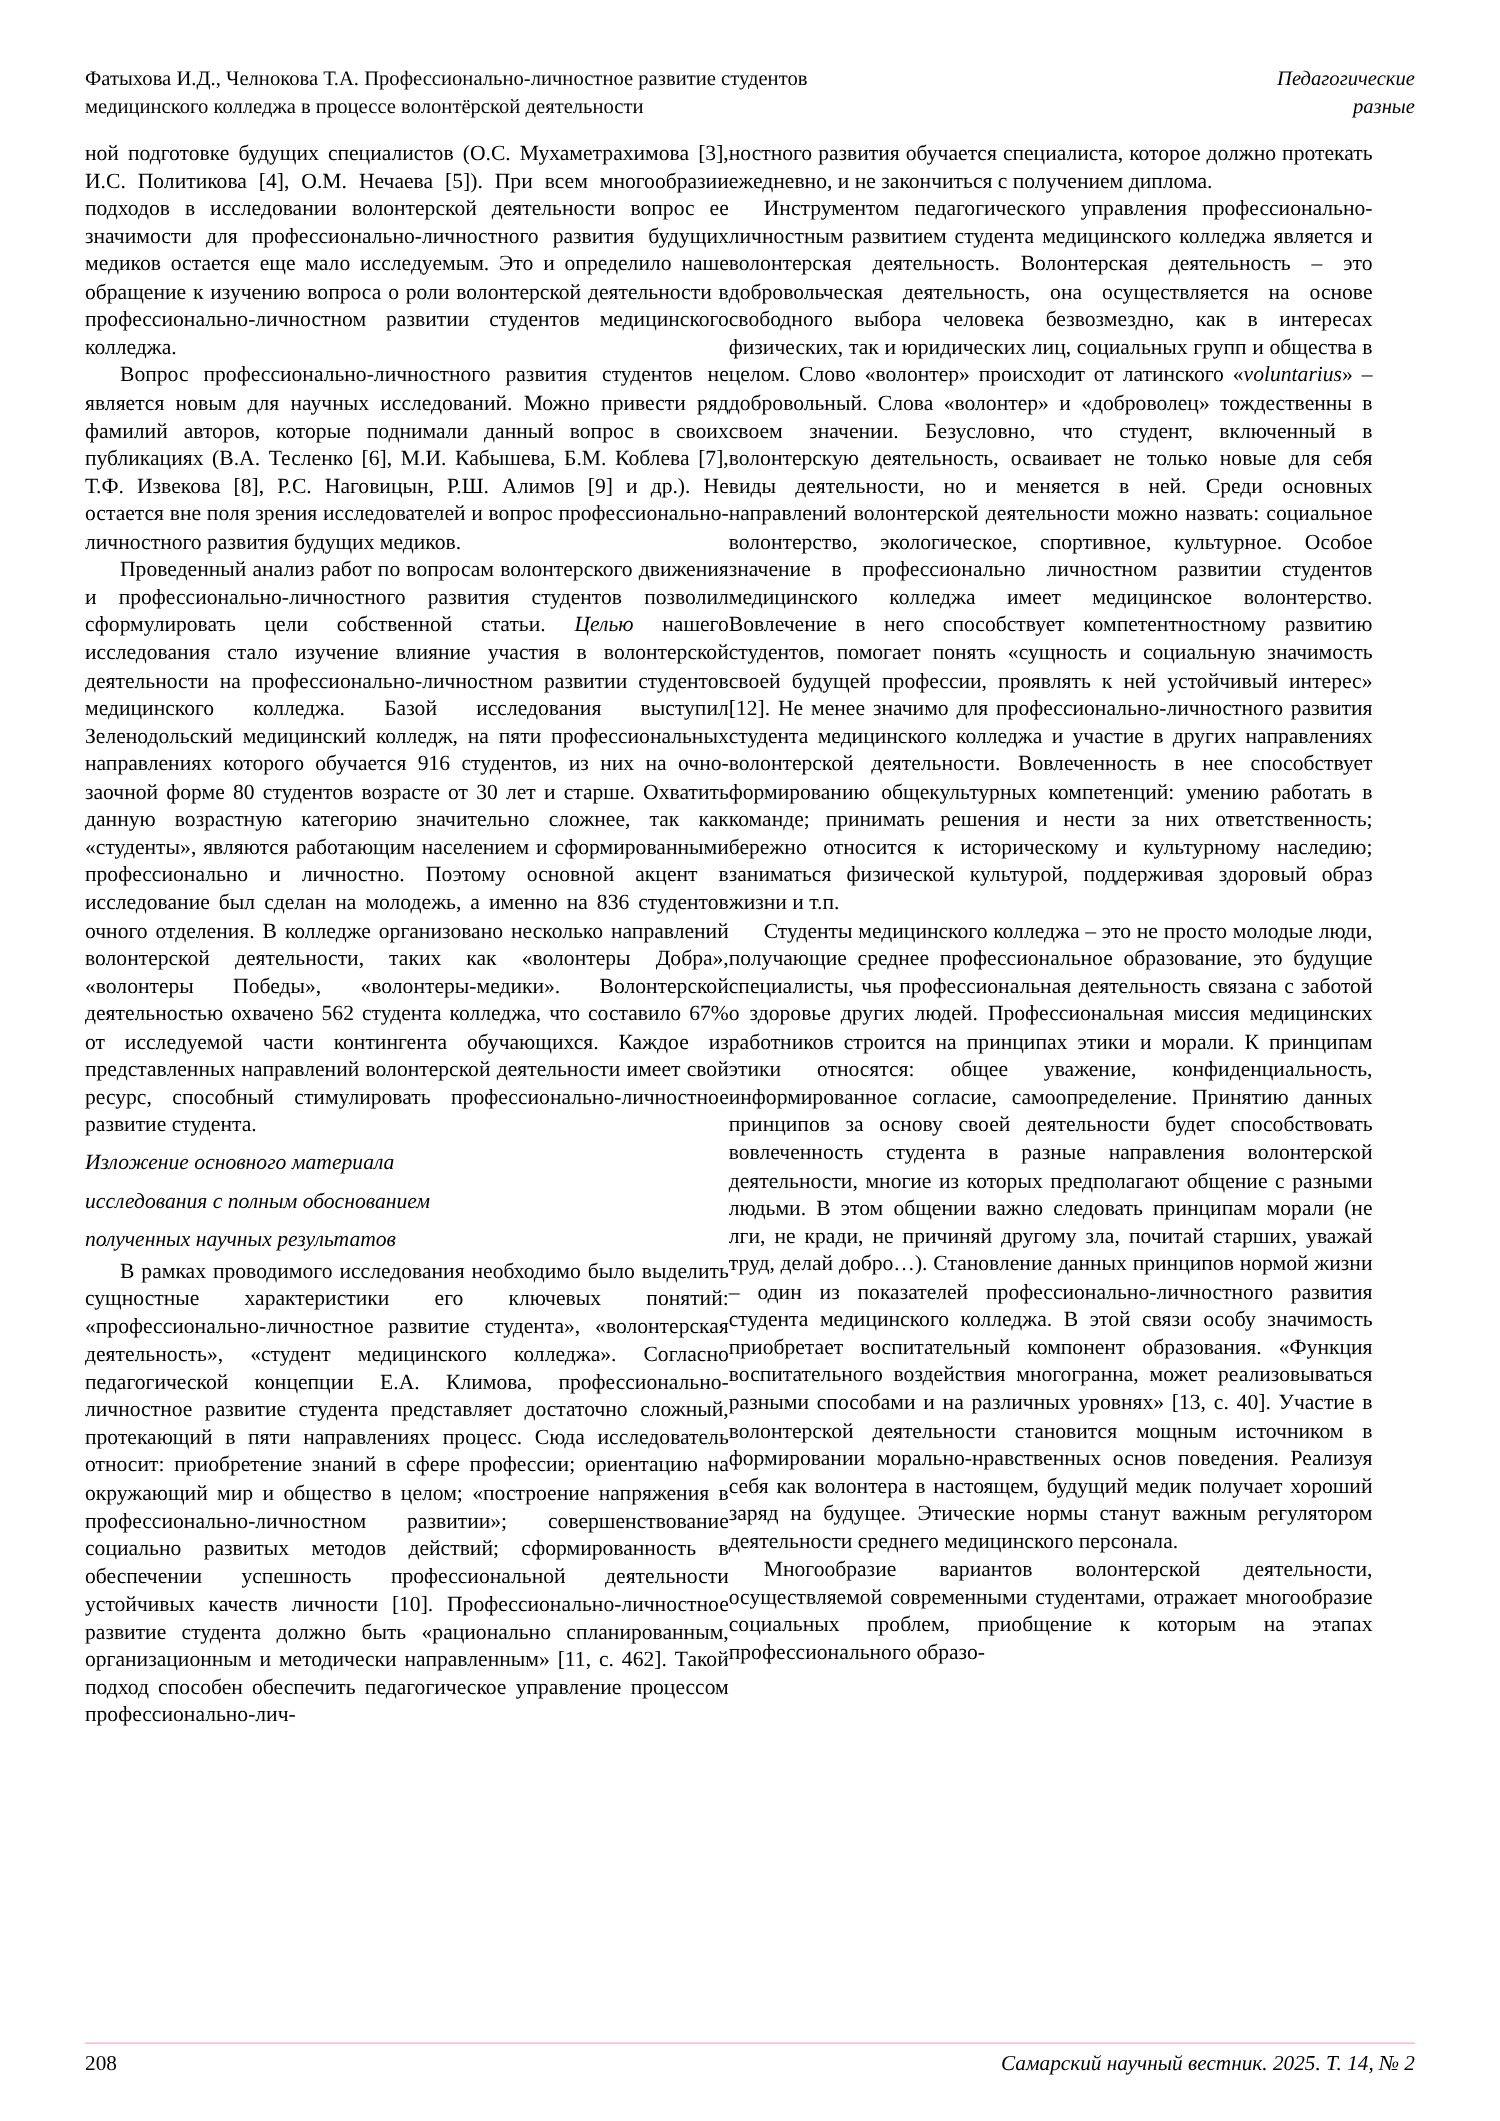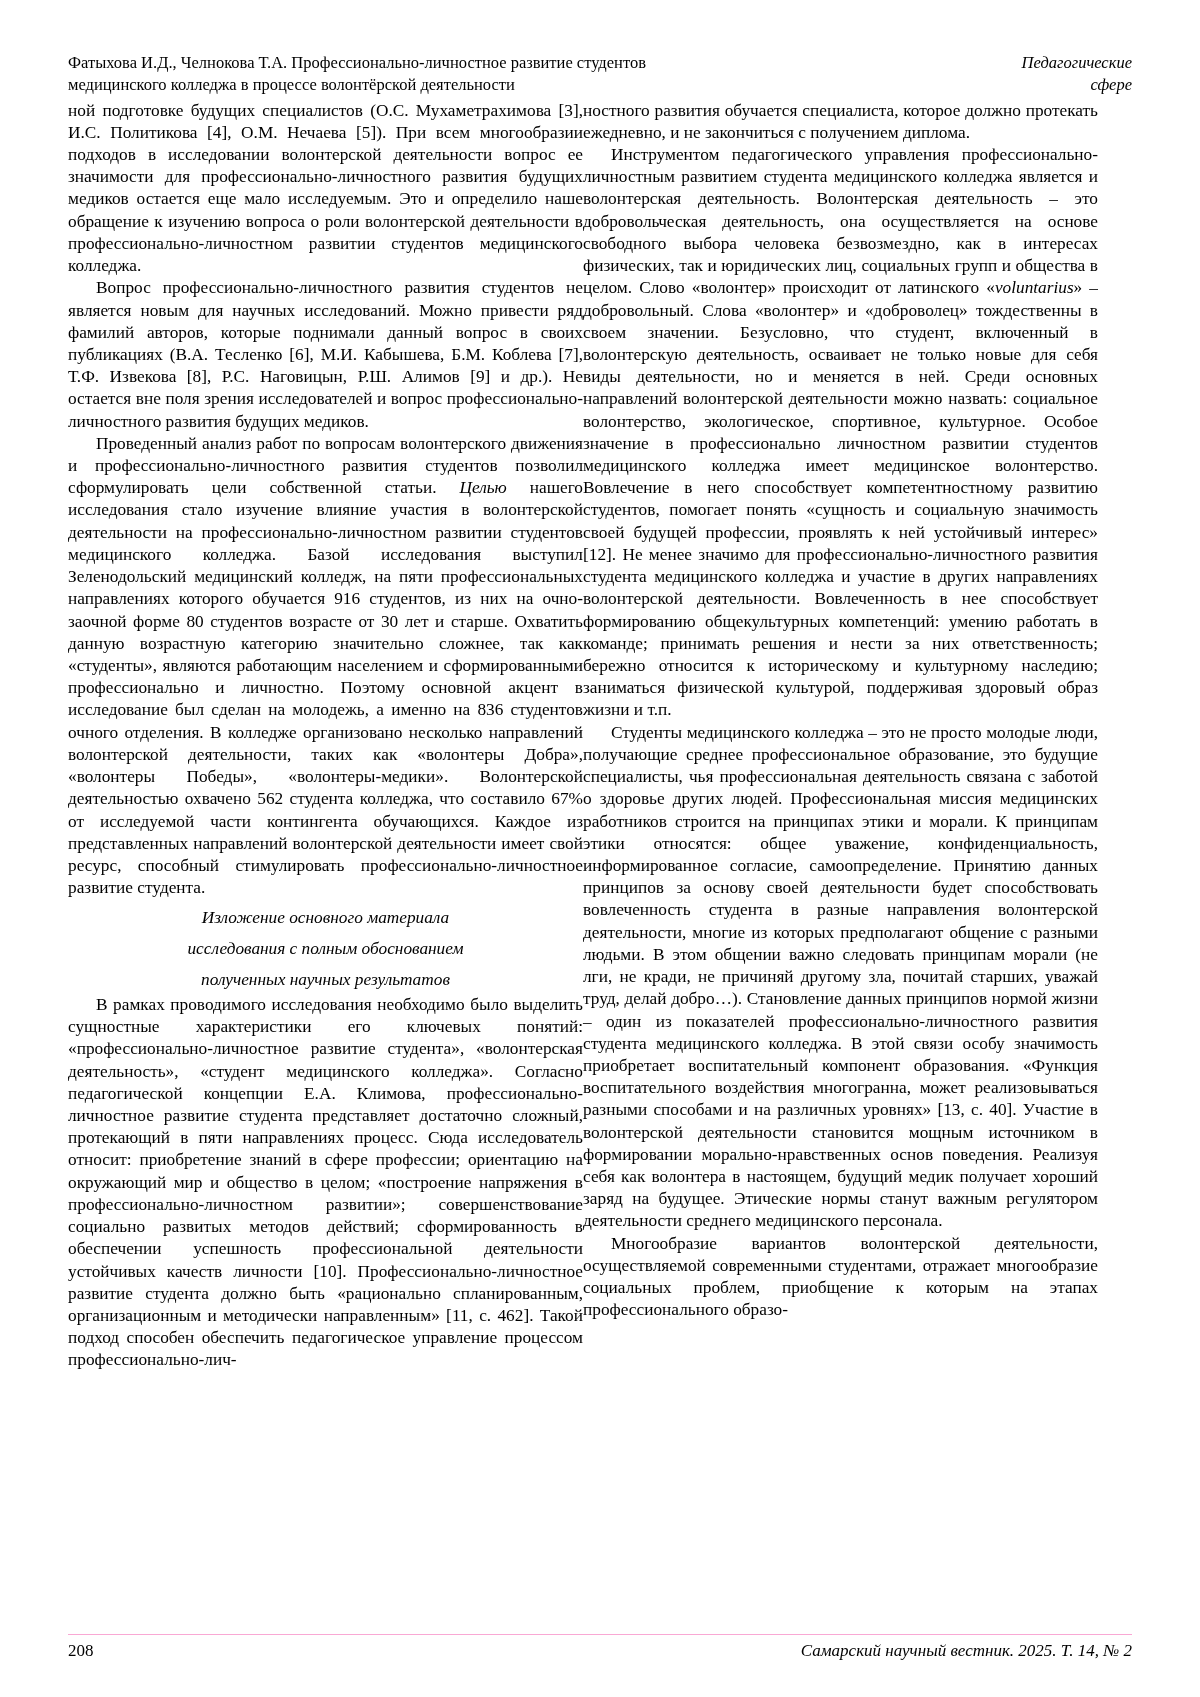--- a/index.html
+++ b/index.html
@@ -22,21 +22,21 @@
     box-sizing: border-box;
     padding: 52px 68px 40px 68px;
   }
   
   .runhead {
     display: flex;
     justify-content: space-between;
     align-items: flex-end;
     font-size: 16.5px;
     line-height: 1.32;
-    margin-bottom: 4px;
+    margin-bottom: 16px;
   }
   .runhead-left {
     max-width: 620px;
   }
   .runhead-right {
     font-style: italic;
     text-align: right;
     min-width: 150px;
   }
   .runhead-right div { white-space: nowrap; }
@@ -52,21 +52,21 @@
     text-align: justify;
     hyphens: none;
   }
   .col p {
     margin: 0;
     text-indent: 28px;
   }
   .col p.noindent { text-indent: 0; }
   .subhead {
     font-style: italic;
-    text-align: center;
+    text-align: left;
     text-indent: 0 !important;
     margin: 8px 0 2px 0 !important;
     line-height: 1.32;
   }
   .it { font-style: italic; }
   
   .footer {
     position: absolute;
     left: 68px;
     right: 68px;
@@ -85,21 +85,21 @@
 
 <div class="page">
 
   <div class="runhead">
     <div class="runhead-left">
       <div>Фатыхова И.Д., Челнокова Т.А. Профессионально-личностное развитие студентов</div>
       <div>медицинского колледжа в процессе волонтёрской деятельности</div>
     </div>
     <div class="runhead-right">
       <div>Педагогические</div>
-      <div>сфере</div>
+      <div>разные</div>
     </div>
   </div>
 
   <div class="columns">
 
     <div class="col">
       <p class="noindent">ной подготовке будущих специалистов (О.С. Мухаметрахимова [3], И.С. Политикова [4], О.М. Нечаева [5]). При всем многообразии подходов в исследовании волонтерской деятельности вопрос ее значимости для профессионально-личностного развития будущих медиков остается еще мало исследуемым. Это и определило наше обращение к изучению вопроса о роли волонтерской деятельности в профессионально-личностном развитии студентов медицинского колледжа.</p>
       <p>Вопрос профессионально-личностного развития студентов не является новым для научных исследований. Можно привести ряд фамилий авторов, которые поднимали данный вопрос в своих публикациях (В.А. Тесленко [6], М.И. Кабышева, Б.М. Коблева [7], Т.Ф. Извекова [8], Р.С. Наговицын, Р.Ш. Алимов [9] и др.). Не остается вне поля зрения исследователей и вопрос профессионально-личностного развития будущих медиков.</p>
       <p><span>Проведенный анализ работ по вопросам волонтерского движения и профессионально-личностного развития студентов позволил сформулировать цели собственной статьи. </span><span class="it">Целью</span><span> нашего исследования стало изучение влияние участия в волонтерской деятельности на профессионально-личностном развитии студентов медицинского колледжа. Базой исследования выступил Зеленодольский медицинский колледж, на пяти профессиональных направлениях которого обучается 916 студентов, из них на очно-заочной форме 80 студентов возрасте от 30 лет и старше. Охватить данную возрастную категорию значительно сложнее, так как «студенты», являются работающим населением и сформированными профессионально и личностно. Поэтому основной акцент в исследование был сделан на молодежь, а именно на 836 студентов очного отделения. В колледже организовано несколько направлений волонтерской деятельности, таких как «волонтеры Добра», «волонтеры Победы», «волонтеры-медики». Волонтерской деятельностью охвачено 562 студента колледжа, что составило 67% от исследуемой части контингента обучающихся. Каждое из представленных направлений волонтерской деятельности имеет свой ресурс, способный стимулировать профессионально-личностное развитие студента.</span></p>
       <p class="subhead">Изложение основного материала</p>

